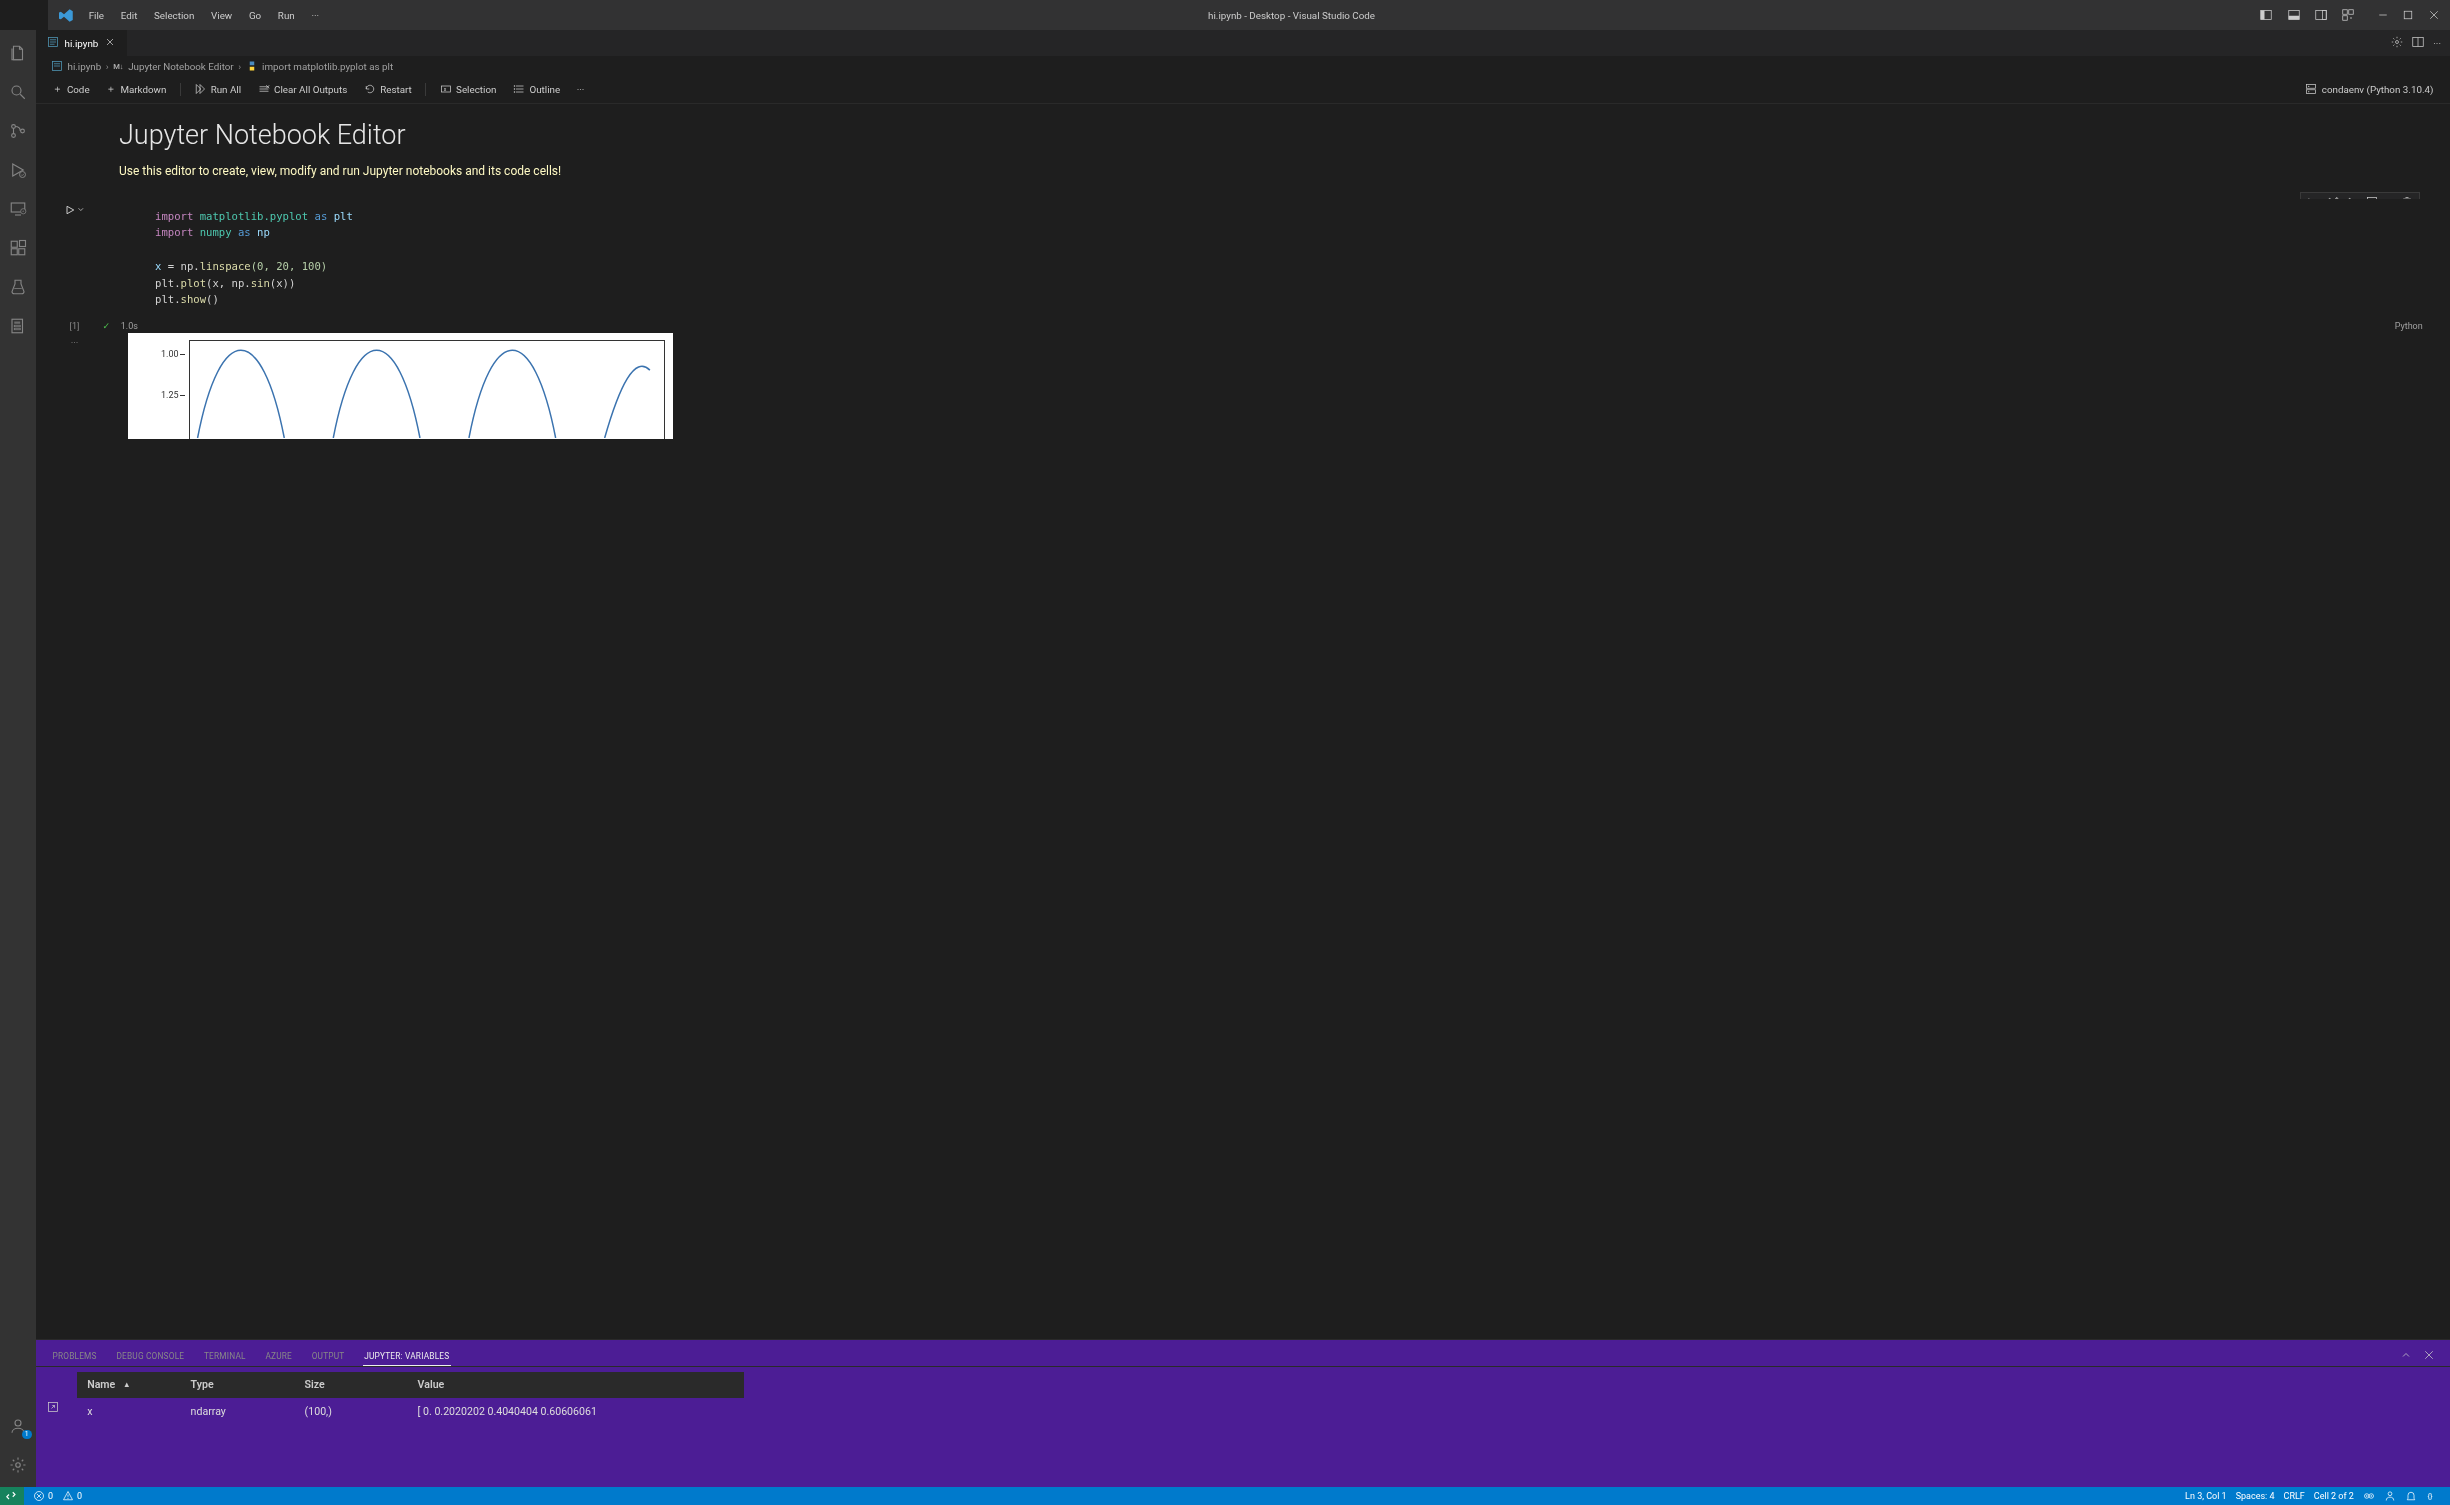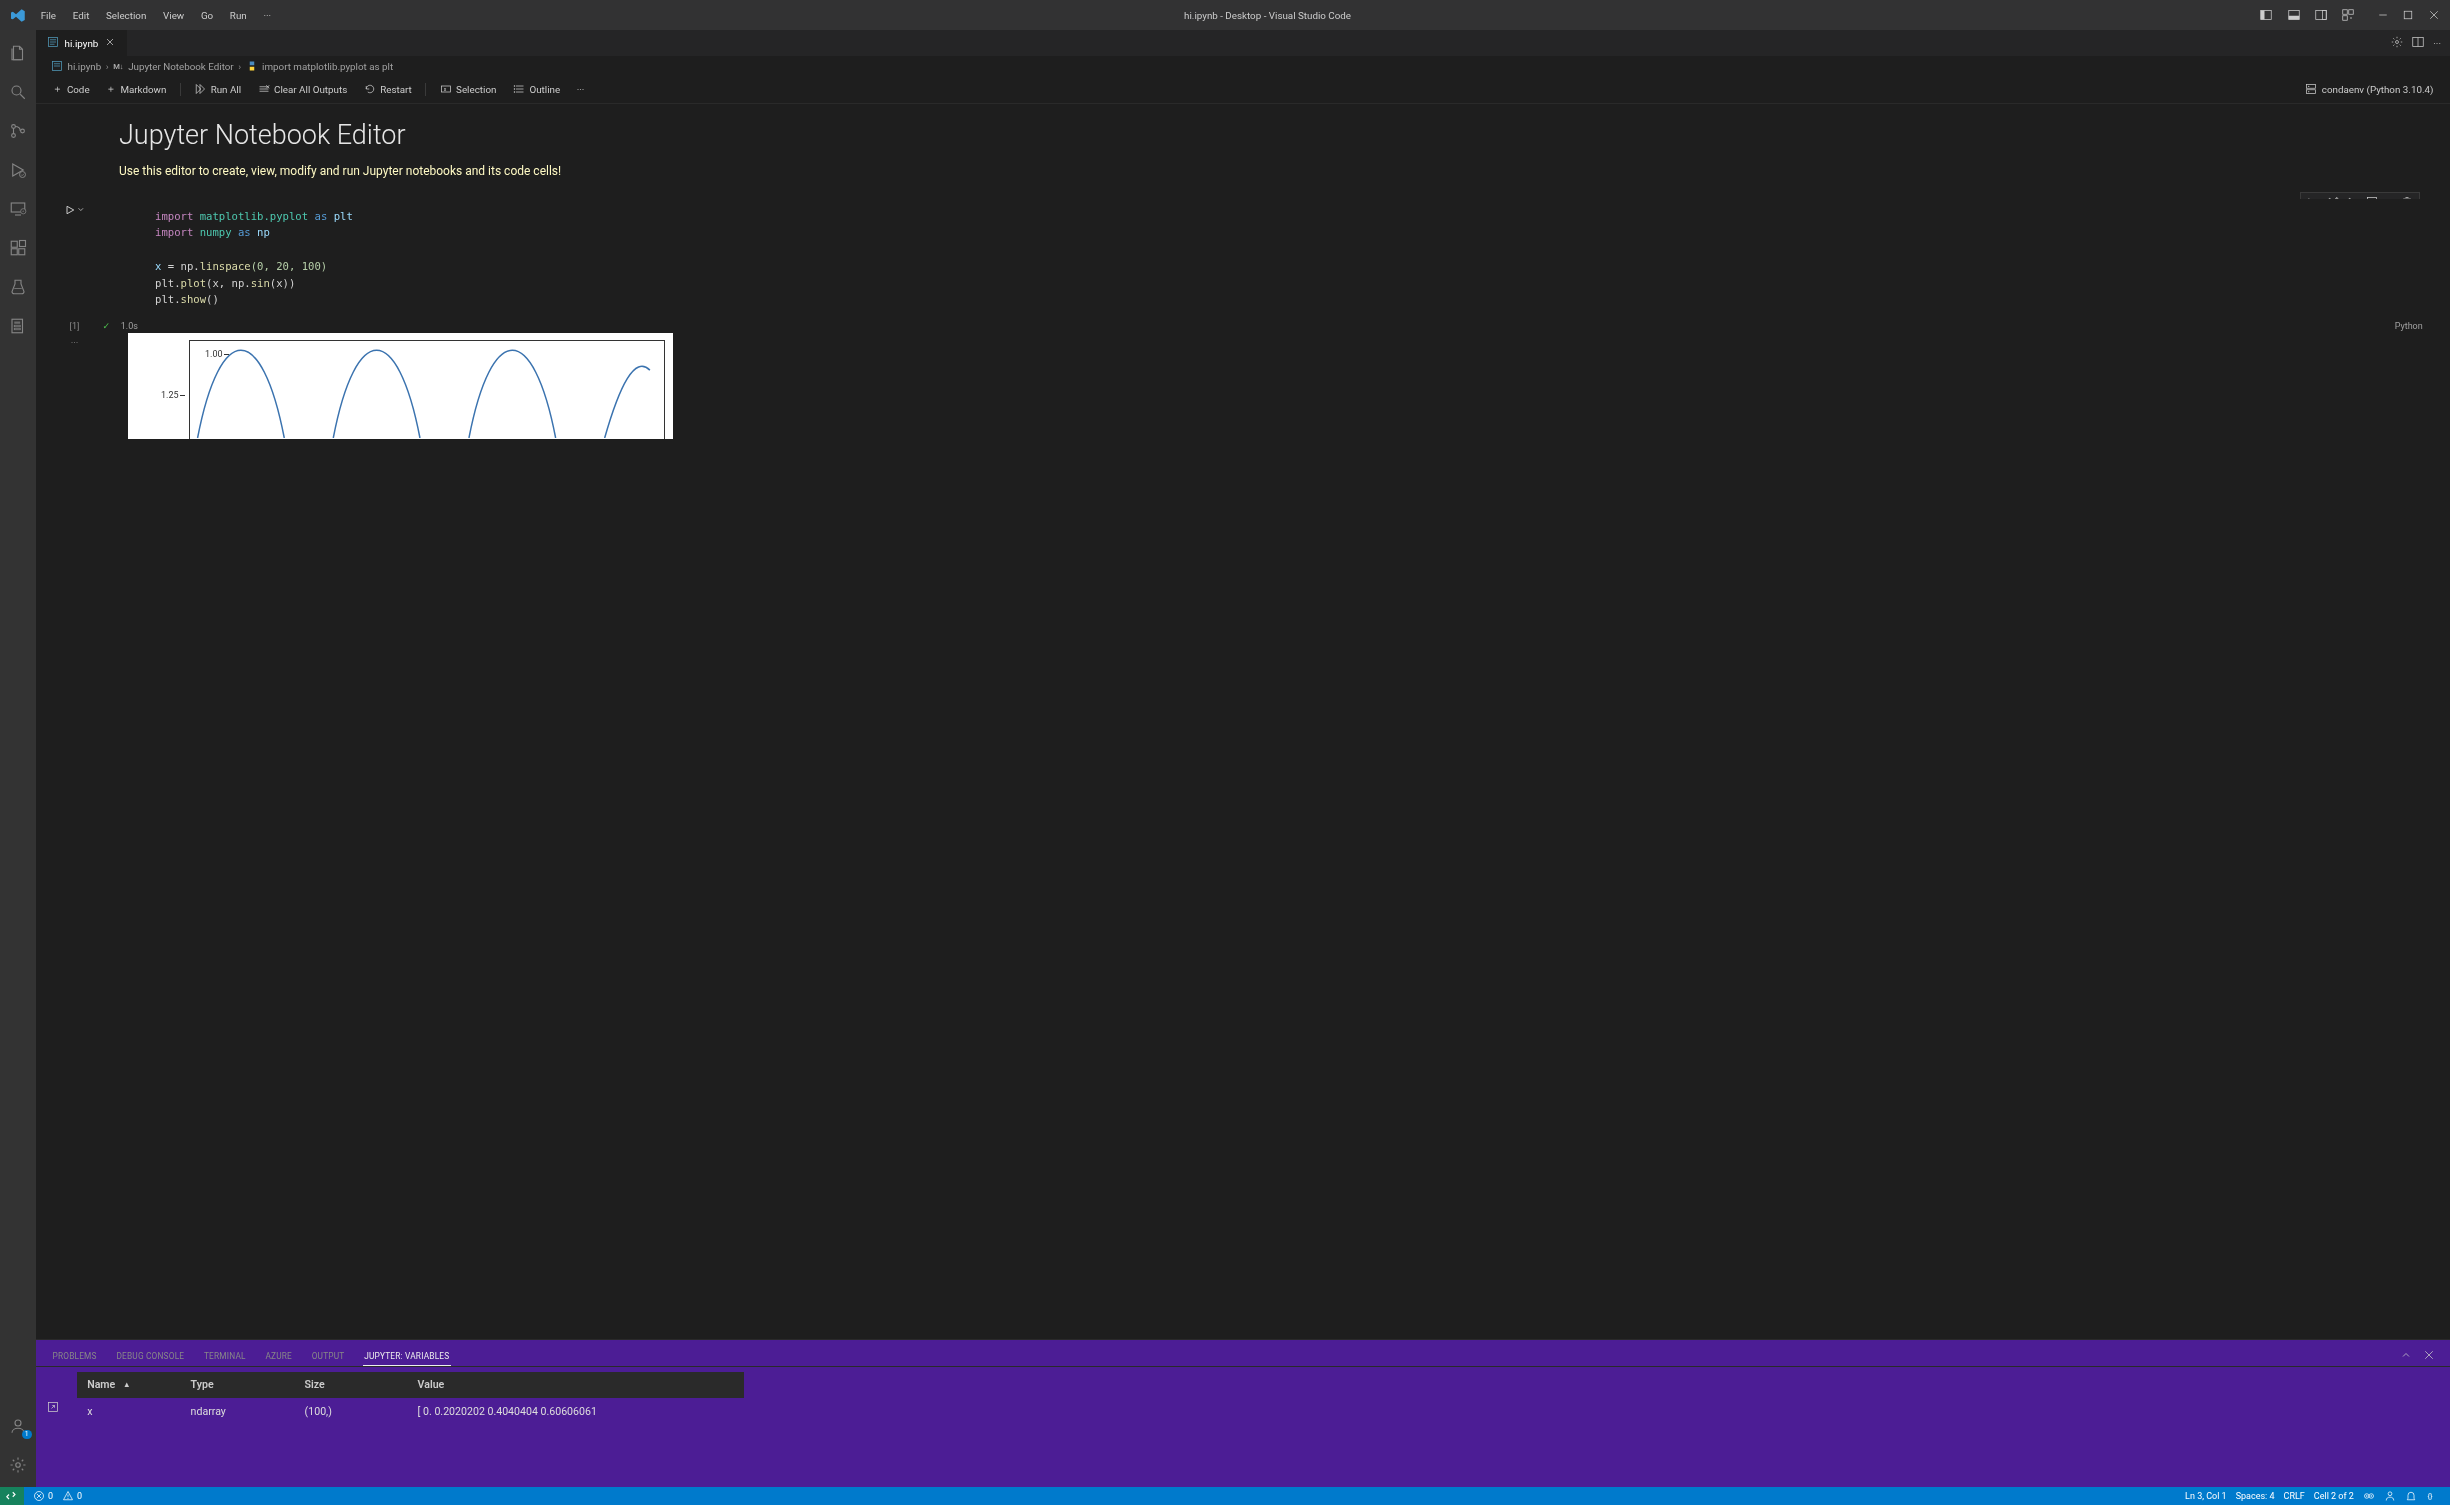--- a/index.html
+++ b/index.html
@@ -13,20 +13,21 @@
   flex-direction: column;
 }
 
 
 .titlebar {
   height: 30px;
   background: #323233;
   display: flex;
   align-items: center;
   padding: 0 6px;
+  margin-left: 48px;
 }
 .vscode-logo {
   width: 15px; height: 15px;
   margin: 0 7.6px 0 4.5px;
   display:flex; align-items:center;
 }
 .menubar { display: flex; gap: 1.5px; }
 .menubar-item { padding: 4.5px 7.6px; color: #cccccc; cursor: pointer; font-size: 9.8px; }
 .title-center { flex: 1; text-align: center; color: #cccccc; font-size: 9.8px; padding: 0 7.6px; }
 .window-controls { display: flex; align-items: center; gap: 6px; }
@@ -523,21 +524,21 @@
           <span class="check">✓</span>
           <span>1.0s</span>
           <span class="lang-label">Python</span>
         </div>
 
         <div class="output-wrap">
           <div class="output-gutter">
             <span>···</span>
           </div>
           <div class="plot">
-            <div class="ytick t1" style="left:33px;margin-left:44px;">1.00</div>
+            <div class="ytick t1" style="left:33px;">1.00</div>
             <div class="ytick t075" style="left:33px;">1.25</div>
             <div class="plot-inner"></div>
             <svg class="sine" width="477" height="98" viewBox="0 0 630 130">
               <path d="M 10 130 C 40 -25, 95 -25, 125 130 M 190 130 C 220 -25, 275 -25, 305 130 M 370 130 C 400 -25, 455 -25, 485 130 M 550 130 C 570 60, 590 20, 610 40" fill="none" stroke="#3b73af" stroke-width="2"></path>
             </svg>
           </div>
         </div>
       </div>
     </div>
 

